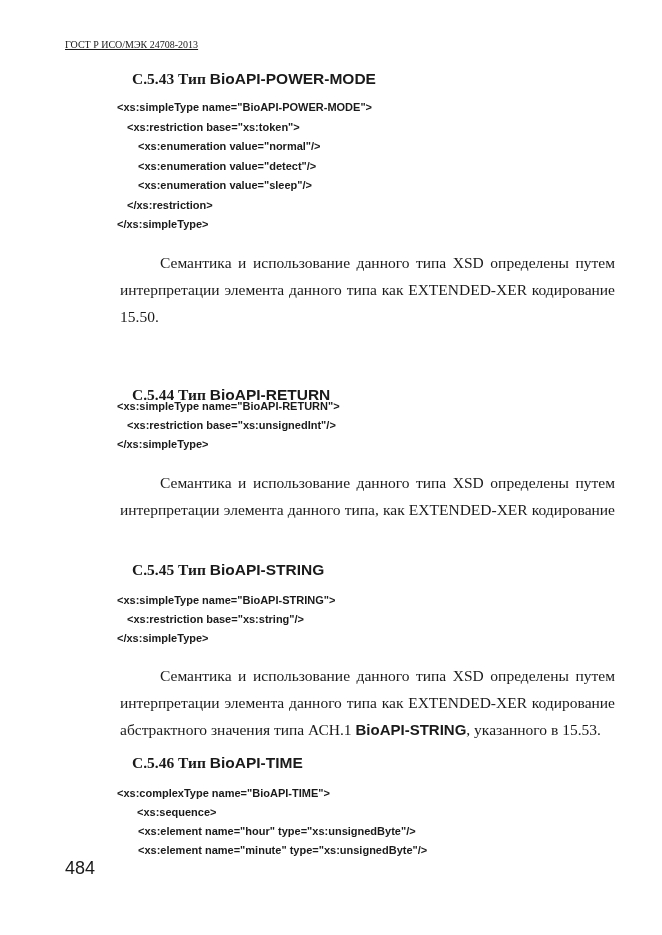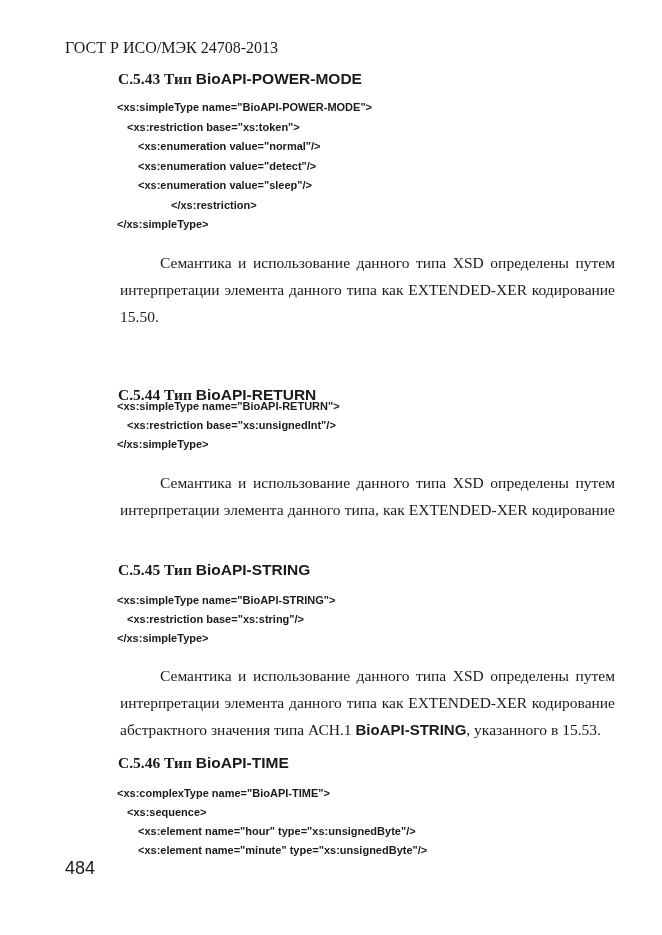--- a/index.html
+++ b/index.html
@@ -1,19 +1,19 @@
 <!DOCTYPE html>
 <html><head>
 <meta charset="utf-8">
 <style>
   html, body { margin: 0; padding: 0; background: #ffffff; }
   body { width: 662px; height: 935px; position: relative; overflow: hidden; color: #1a1a1a; }
   .abs { position: absolute; white-space: nowrap; }
-  .hdr { font-family: "Liberation Serif", serif; font-size: 16px; left: 65px; top: 39px; }
-  .sec { font-size: 15.5px; font-weight: bold; left: 118px; }
+  .hdr { font-family: "Liberation Serif", serif; font-size: 10px; left: 65px; top: 39px; text-decoration: underline; }
+  .sec { font-size: 15.5px; font-weight: bold; left: 132px; }
   .sec .num { font-family: "Liberation Serif", serif; }
   .sec .name { font-family: "Liberation Sans", sans-serif; }
   .code { font-family: "Liberation Sans", sans-serif; font-size: 11px; font-weight: bold; }
   .para { position: absolute; left: 79px; width: 536px; font-family: "Liberation Serif", serif; font-size: 15.5px; line-height: 27px; text-align: justify; }
   .para .ln { display: block; text-align: justify; text-align-last: justify; white-space: nowrap; margin-left: 41px; }
   .para .ln.last { text-align-last: left; }
   .para .ln.first { text-indent: 40px; }
   .kw { font-family: "Liberation Sans", sans-serif; font-weight: bold; font-size: 15px; }
   .pg { font-family: Liberation Sans, sans-serif; font-size: 18px; left: 65px; top: 858px; }
 </style>
@@ -24,21 +24,21 @@
 
 <div class="abs sec" style="top:70px;">
   <span class="num">С.5.43 Тип</span>
   <span class="name">BioAPI-POWER-MODE</span>
 </div>
 <div class="abs code" style="left:117px; top:101px;">&lt;xs:simpleType name="BioAPI-POWER-MODE"&gt;</div>
 <div class="abs code" style="left:127px; top:121px;">&lt;xs:restriction base="xs:token"&gt;</div>
 <div class="abs code" style="left:138px; top:140px;">&lt;xs:enumeration value="normal"/&gt;</div>
 <div class="abs code" style="left:138px; top:160px;">&lt;xs:enumeration value="detect"/&gt;</div>
 <div class="abs code" style="left:138px; top:179px;">&lt;xs:enumeration value="sleep"/&gt;</div>
-<div class="abs code" style="left:127px; top:199px;margin-left:44px;">&lt;/xs:restriction&gt;</div>
+<div class="abs code" style="left:127px; top:199px;">&lt;/xs:restriction&gt;</div>
 <div class="abs code" style="left:117px; top:218px;">&lt;/xs:simpleType&gt;</div>
 
 <div class="para" style="top:249px;">
   <span class="ln first">Семантика и использование данного типа XSD определены путем</span>
   <span class="ln">интерпретации элемента данного типа как EXTENDED-XER кодирование</span>
   <span class="ln last">15.50.</span>
 </div>
 
 <div class="abs sec" style="top:366px;margin-top:20px;">
   <span class="num">С.5.44 Тип</span>
@@ -65,17 +65,17 @@
   <span class="ln first">Семантика и использование данного типа XSD определены путем</span>
   <span class="ln">интерпретации элемента данного типа как EXTENDED-XER кодирование</span>
   <span class="ln last"><span>абстрактного значения типа АСН.1 </span><span class="kw">BioAPI-STRING</span><span>, указанного в 15.53.</span></span>
 </div>
 
 <div class="abs sec" style="top:754px;">
   <span class="num">С.5.46 Тип</span>
   <span class="name">BioAPI-TIME</span>
 </div>
 <div class="abs code" style="left:117px; top:787px;">&lt;xs:complexType name="BioAPI-TIME"&gt;</div>
-<div class="abs code" style="left:127px; top:806px;text-align:right;">&lt;xs:sequence&gt;</div>
+<div class="abs code" style="left:137px; top:806px;text-align:right;">&lt;xs:sequence&gt;</div>
 <div class="abs code" style="left:138px; top:825px;">&lt;xs:element name="hour" type="xs:unsignedByte"/&gt;</div>
 <div class="abs code" style="left:138px; top:844px;">&lt;xs:element name="minute" type="xs:unsignedByte"/&gt;</div>
 
 <div class="abs pg">484</div>
 
 </body></html>

